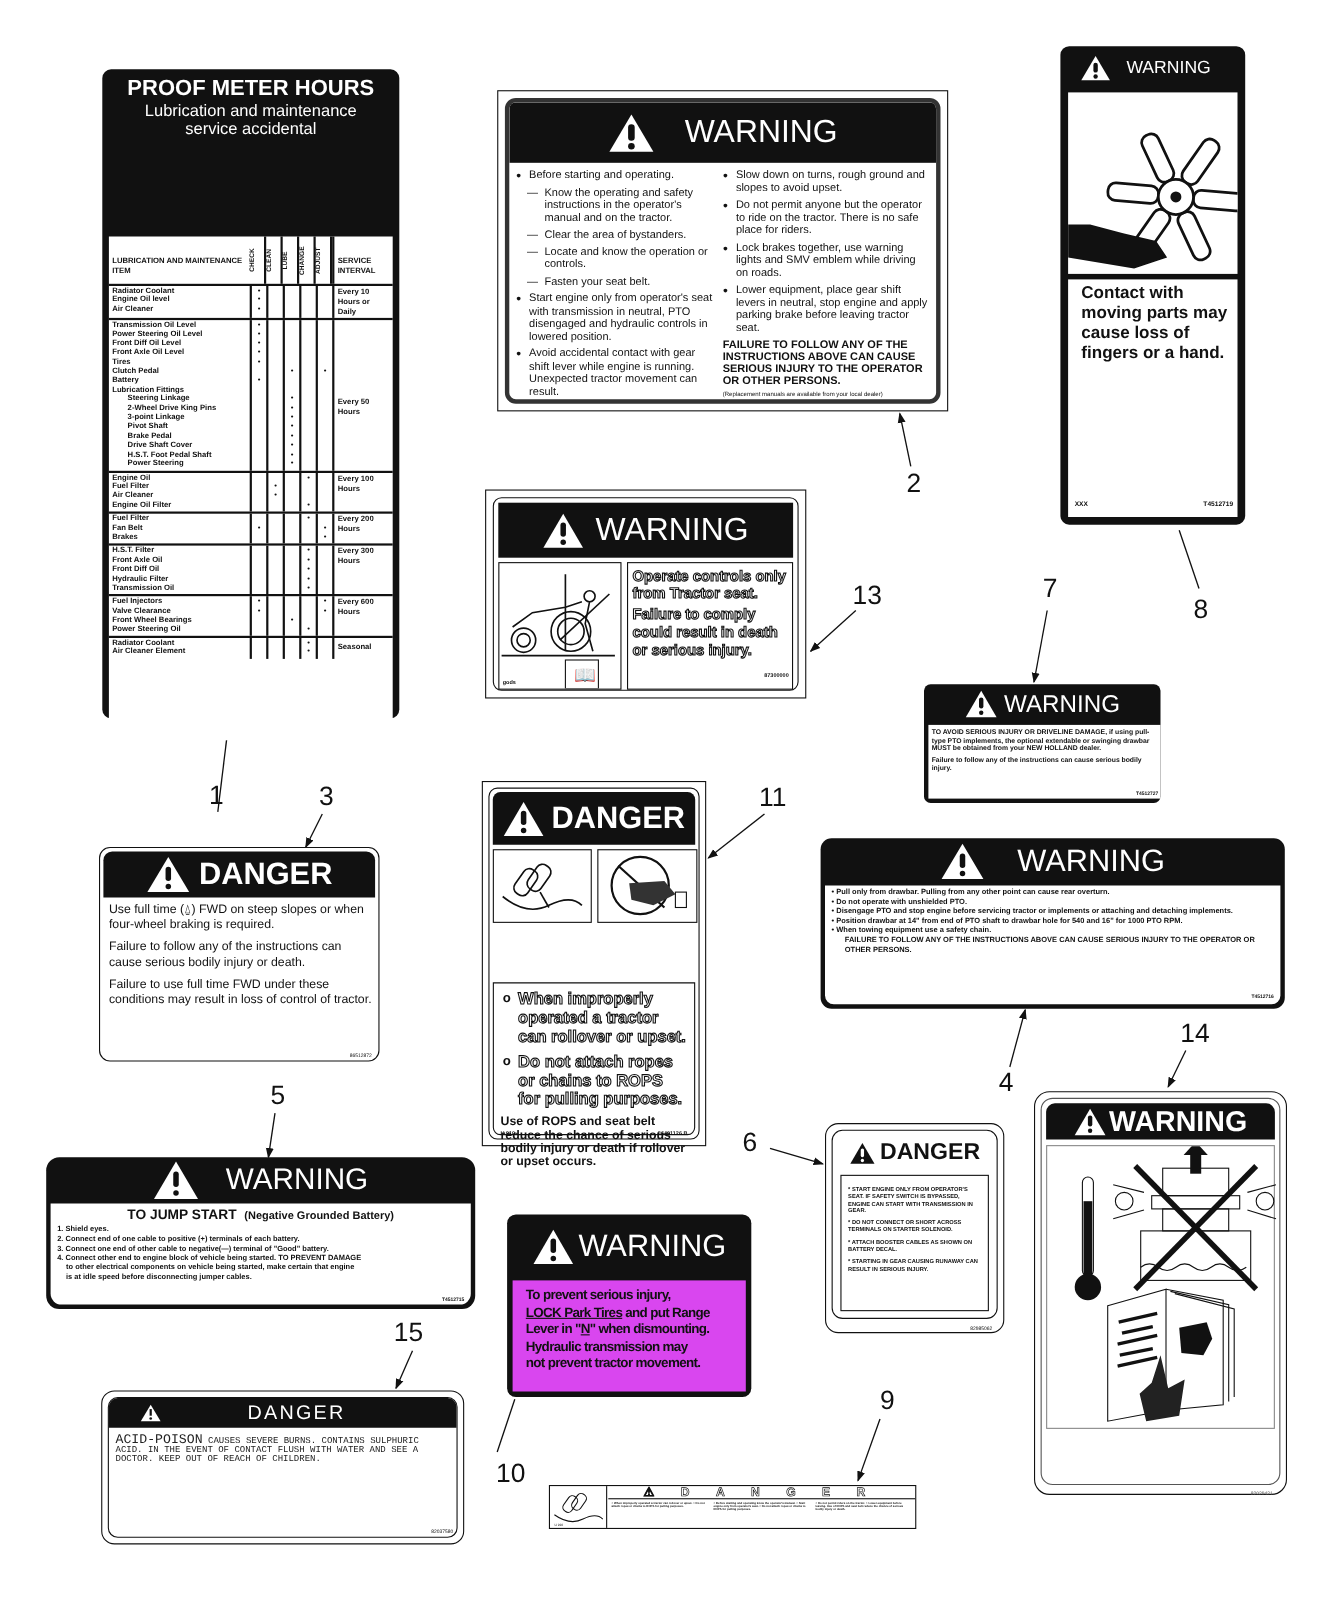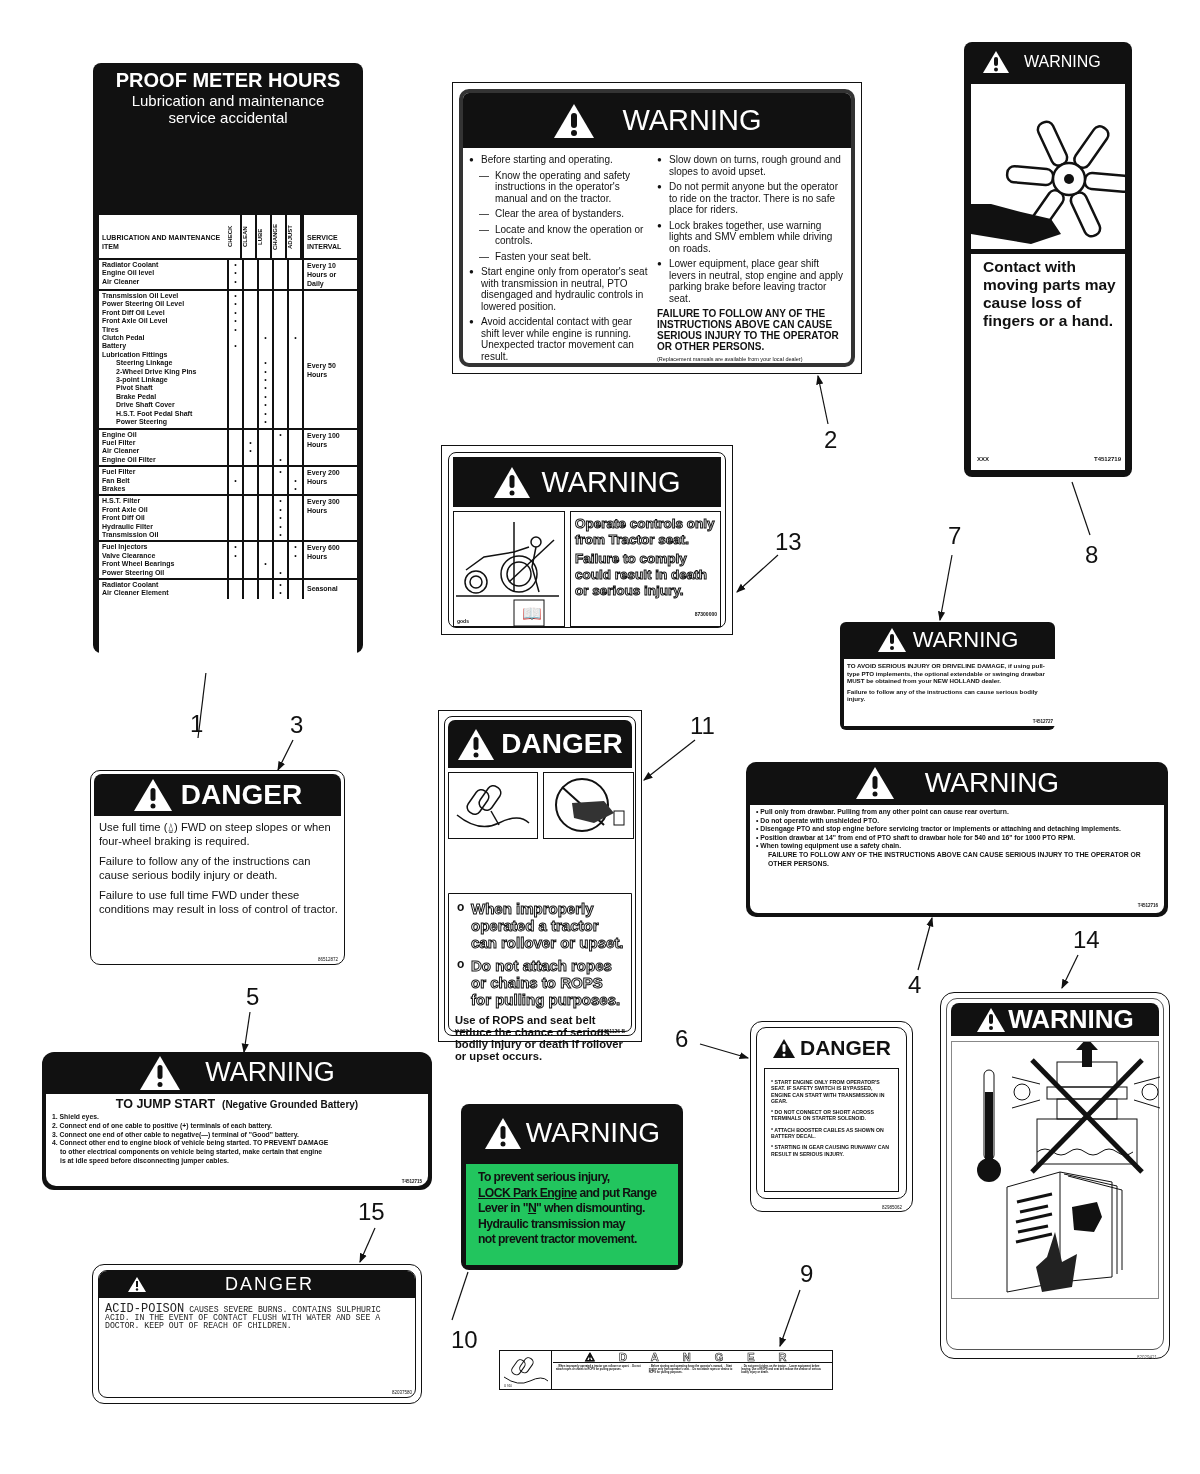--- a/index.html
+++ b/index.html
@@ -106,21 +106,21 @@
   #d6 { left: 750px; top: 1021px; width: 163px; height: 191px; border: 1.5px solid #111; border-radius: 12px; }
   #d6 .inner { position: absolute; left: 5px; top: 5px; right: 5px; bottom: 12px; border: 1.5px solid #111; border-radius: 10px; }
   #d6 .hd { font-size: 21px; font-weight: bold; text-align: center; padding-top: 8px; display: flex; align-items: center; justify-content: center; gap: 4px; }
   #d6 .bd { position: absolute; left: 7px; top: 40px; right: 7px; bottom: 6px; border: 1px solid #111; padding: 10px 6px; font-size: 5.2px; font-weight: bold; line-height: 6.3px; }
   #d6 .bd p { margin-bottom: 5px; }
   #d6 .code { position: absolute; right: 10px; bottom: 1px; font-size: 4.5px; }
 
   
   #d10 { left: 461px; top: 1104px; width: 222px; height: 166px; background: #111; border-radius: 8px; }
   #d10 .hd { color: #fff; font-size: 28px; height: 58px; display: flex; align-items: center; justify-content: center; gap: 4px; }
-  #d10 .bd { position: absolute; left: 5px; top: 60px; right: 5px; bottom: 5px; background: #22c55e; padding: 6px 8px 0 12px; font-size: 12.2px; font-weight: bold; line-height: 15.5px; letter-spacing: -0.6px; }
+  #d10 .bd { position: absolute; left: 5px; top: 60px; right: 5px; bottom: 5px; background: #d946ef; padding: 6px 8px 0 12px; font-size: 12.2px; font-weight: bold; line-height: 15.5px; letter-spacing: -0.6px; }
   #d10 .u { text-decoration: underline; }
 
   
   #d15 { left: 92px; top: 1264px; width: 330px; height: 140px; border: 1.5px solid #111; border-radius: 12px; }
   #d15 .inner { position: absolute; left: 5px; top: 5px; right: 5px; bottom: 5px; border: 1px solid #111; border-radius: 9px; }
   #d15 .hd { position: absolute; left: 0; top: 0; right: 0; height: 27px; background: #111; border-radius: 8px 8px 0 0; color: #fff; font-size: 18px; display: flex; align-items: center; }
   #d15 .hd .tri { margin-left: 28px; }
   #d15 .hd .w { margin-left: 78px; letter-spacing: 2px; }
   #d15 .bd { position: absolute; left: 6px; top: 35px; right: 6px; font-size: 8.2px; line-height: 7.8px; color: #222; }
   #d15 .bd .big { font-size: 12px; }
@@ -560,21 +560,21 @@
   <div class="hd">
     <svg width="38" height="33" viewBox="0 0 38 33">
         <path d="M19 1 L37 32 L1 32 Z" fill="#fff"></path>
         <rect x="16.5" y="9" width="5" height="13" rx="2.5" fill="#111"></rect>
         <circle cx="19" cy="27" r="2.5" fill="#111"></circle>
       </svg>
     <span>WARNING</span>
   </div>
   <div class="bd">
     <div>To prevent serious injury,</div>
-    <div><span class="u">LOCK Park Engine</span><span> and put Range</span></div>
+    <div><span class="u">LOCK Park Tires</span><span> and put Range</span></div>
     <div><span>Lever in "</span><span class="u">N</span><span>" when dismounting.</span></div>
     <div>Hydraulic transmission may</div>
     <div>not prevent tractor movement.</div>
   </div>
 </div>
 
 <div class="decal" id="d15">
   <div class="inner">
     <div class="hd">
       <svg class="tri" style="width:20px;height:17px" viewBox="0 0 20 17">

